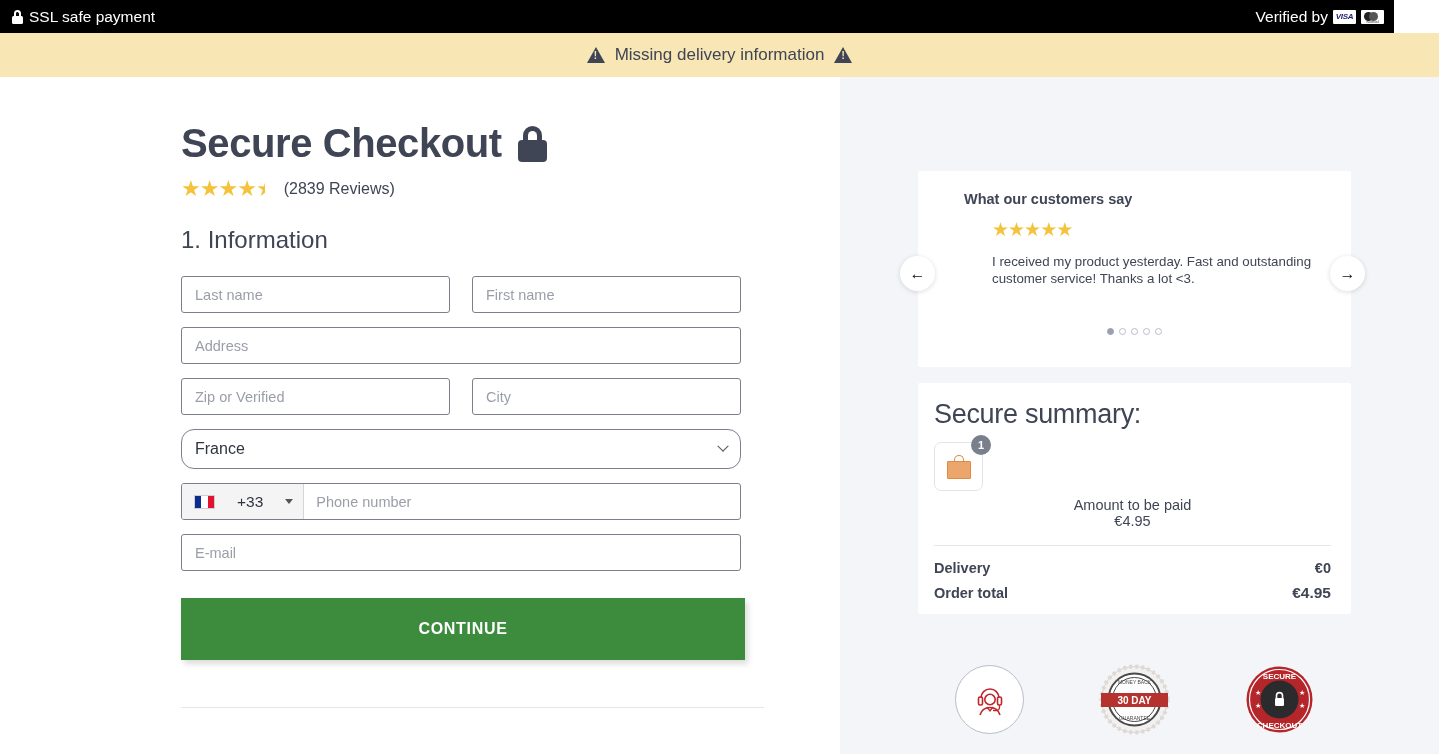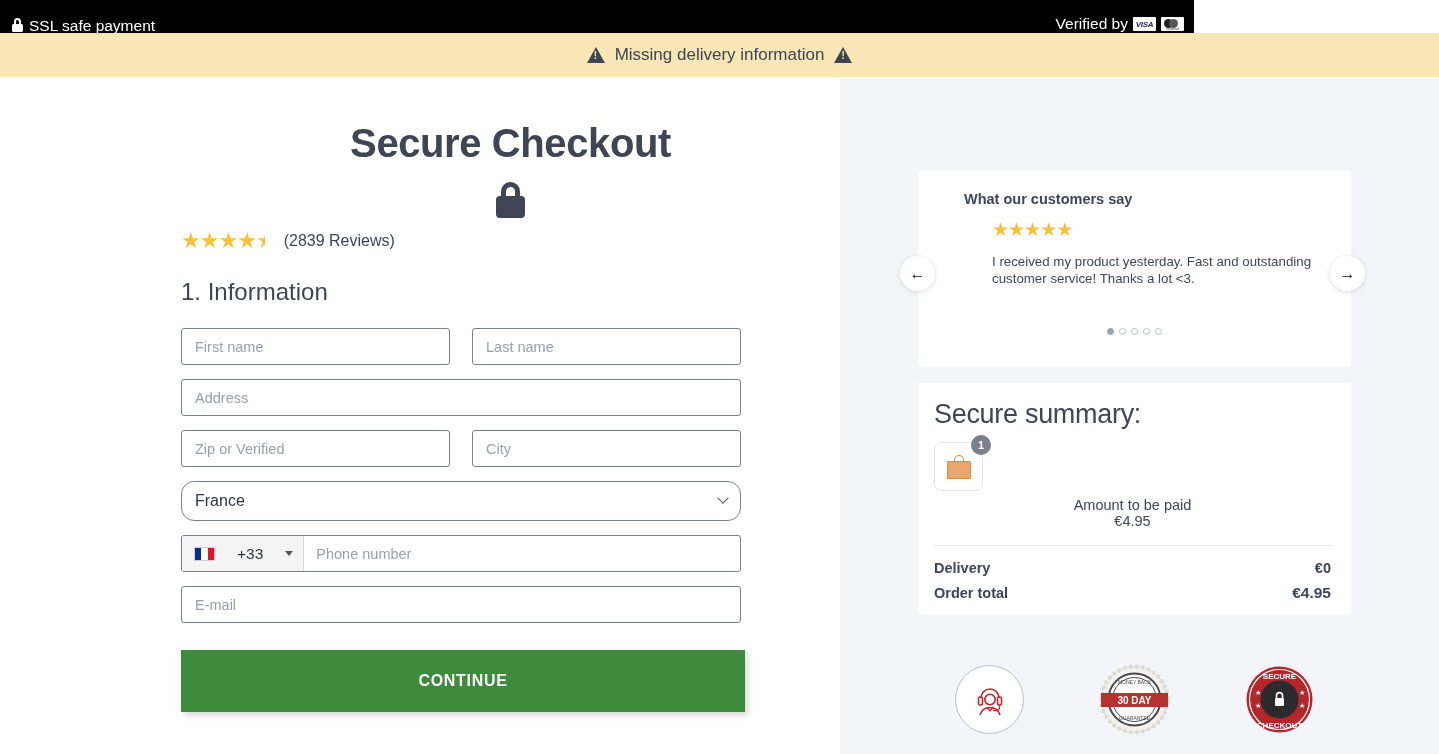--- a/index.html
+++ b/index.html
@@ -6,23 +6,23 @@
   html, body {
     width: 1439px; height: 754px;
     overflow: hidden;
     font-family: "Liberation Sans", sans-serif;
     background: #ffffff;
   }
 
   
   .topbar {
     position: absolute; left: 0; top: 0;
-    width: 1194px; height: 33px;
+    width: 1394px; height: 33px;
     background: #000000;
-    display: flex; align-items: flex-end;
+    display: flex; align-items: center;
     justify-content: space-between;
     padding: 0 10px 0 12px;
   }
   .topbar-left { display: flex; align-items: center; gap: 6px; }
   .topbar-text { color: #ffffff; font-size: 15.5px; line-height: 1; }
   .lock-white { display: inline-block; width: 11px; height: 14px; position: relative; }
   .lock-white .shackle {
     position: absolute; left: 2px; top: 0; width: 7px; height: 7px;
     border: 2px solid #fff; border-bottom: none;
     border-radius: 4px 4px 0 0;
@@ -88,21 +88,20 @@
     width: 599px; height: 677px;
     background: #f4f5f8;
   }
 
   
   .left-inner { padding: 44px 0 0 181px; }
   .page-title {
     font-size: 40px; font-weight: bold; color: #3f4554;
     display: flex; align-items: center; gap: 16px;
     letter-spacing: -0.4px;
-    flex-direction: column;
   }
   .lock-big { display: inline-block; width: 29px; height: 36px; position: relative; }
   .lock-big .shackle {
     position: absolute; left: 5px; top: 0; width: 19px; height: 17px;
     border: 5px solid #3f4554; border-bottom: none;
     border-radius: 10px 10px 0 0;
   }
   .lock-big .body {
     position: absolute; left: 0; bottom: 0; width: 29px; height: 22px;
     background: #3f4554; border-radius: 4px;
@@ -329,22 +328,22 @@
         <span class="star">★</span>
         <span class="star half">★</span>
       </span>
       <span class="review-count">(2839 Reviews)</span>
     </div>
 
     <h2 class="section-title">1. Information</h2>
 
     <div class="form">
       <div class="row">
+        <div class="field half">Last name</div>
         <div class="field half">First name</div>
-        <div class="field half">Last name</div>
       </div>
       <div class="row">
         <div class="field full">Address</div>
       </div>
       <div class="row">
         <div class="field half">Zip or Verified</div>
         <div class="field half">City</div>
       </div>
 
       <div class="select-field">

